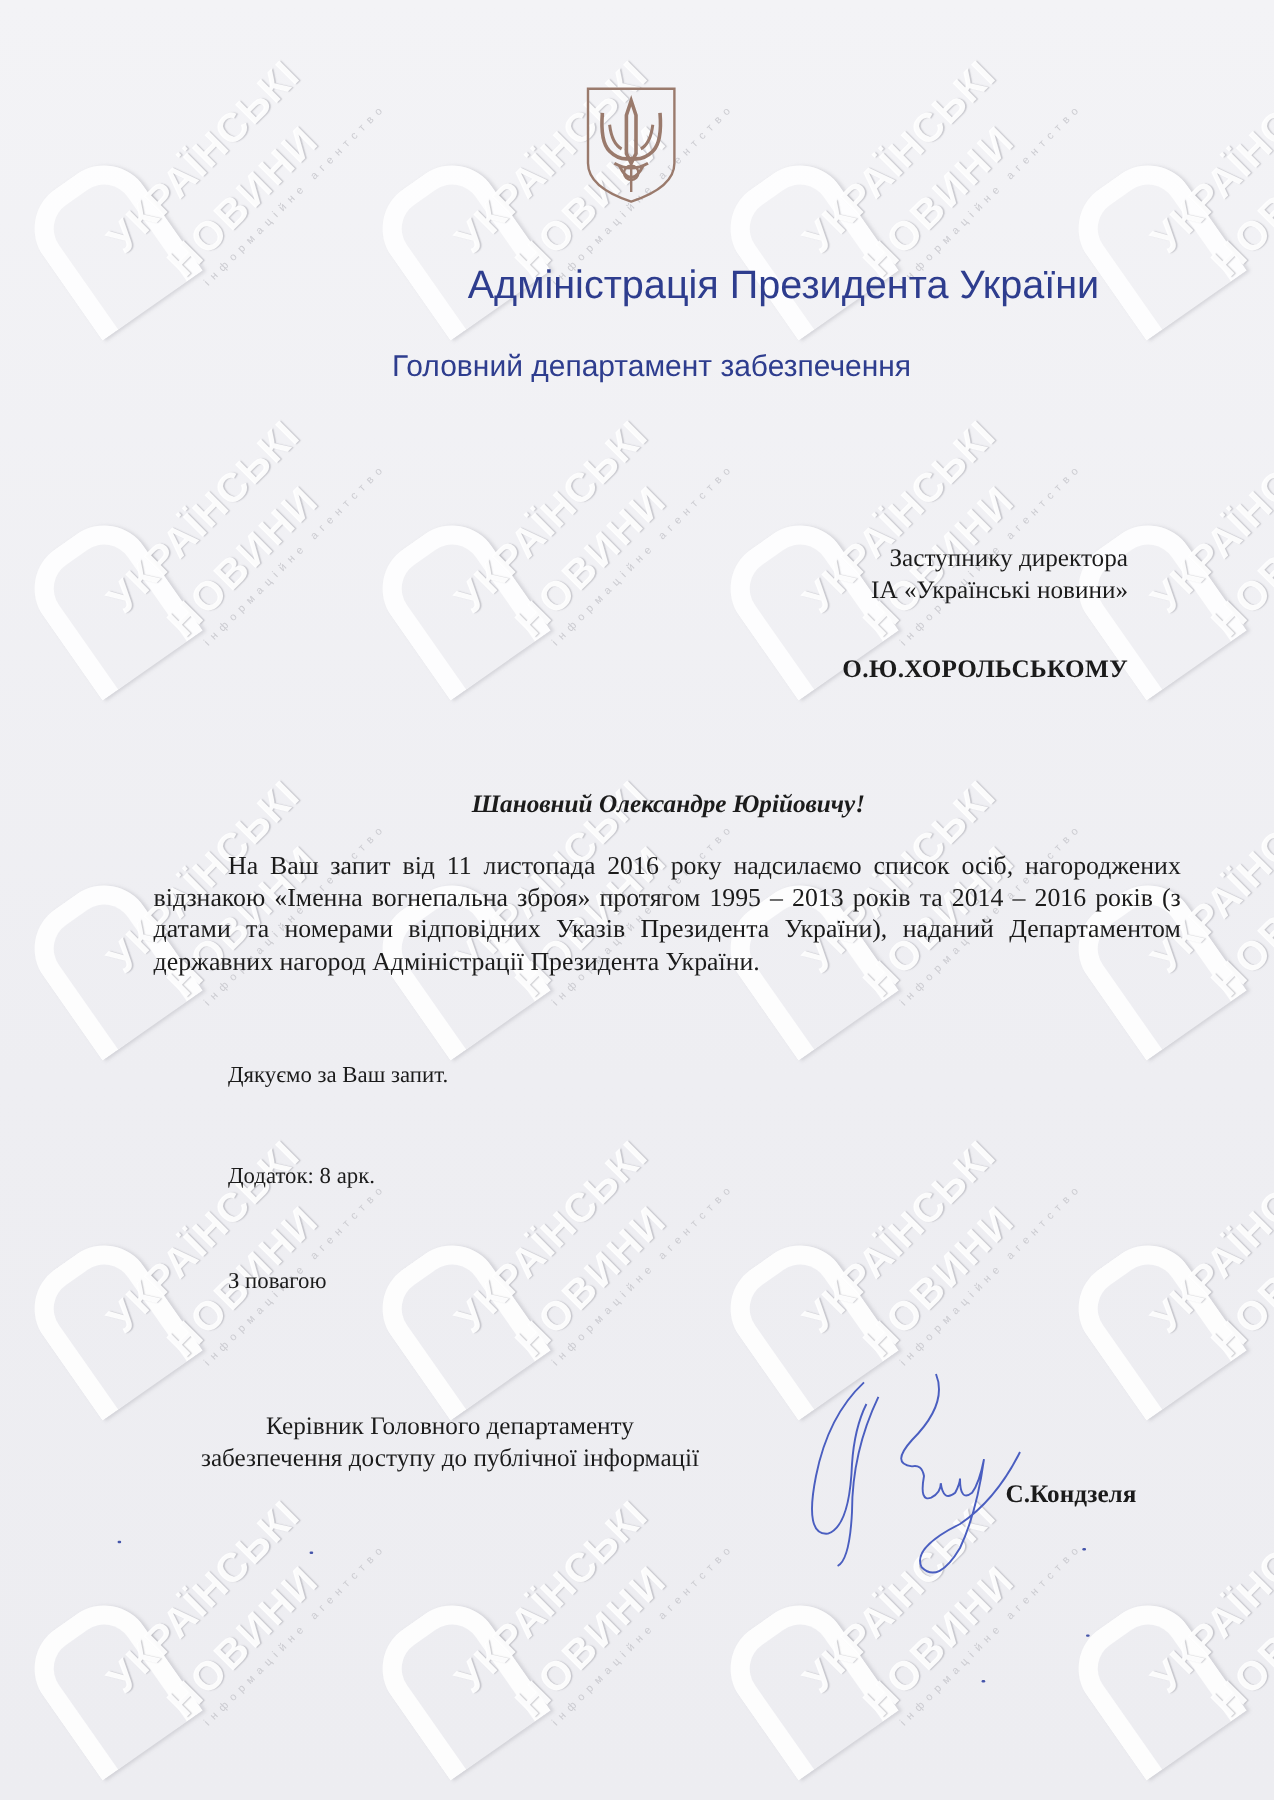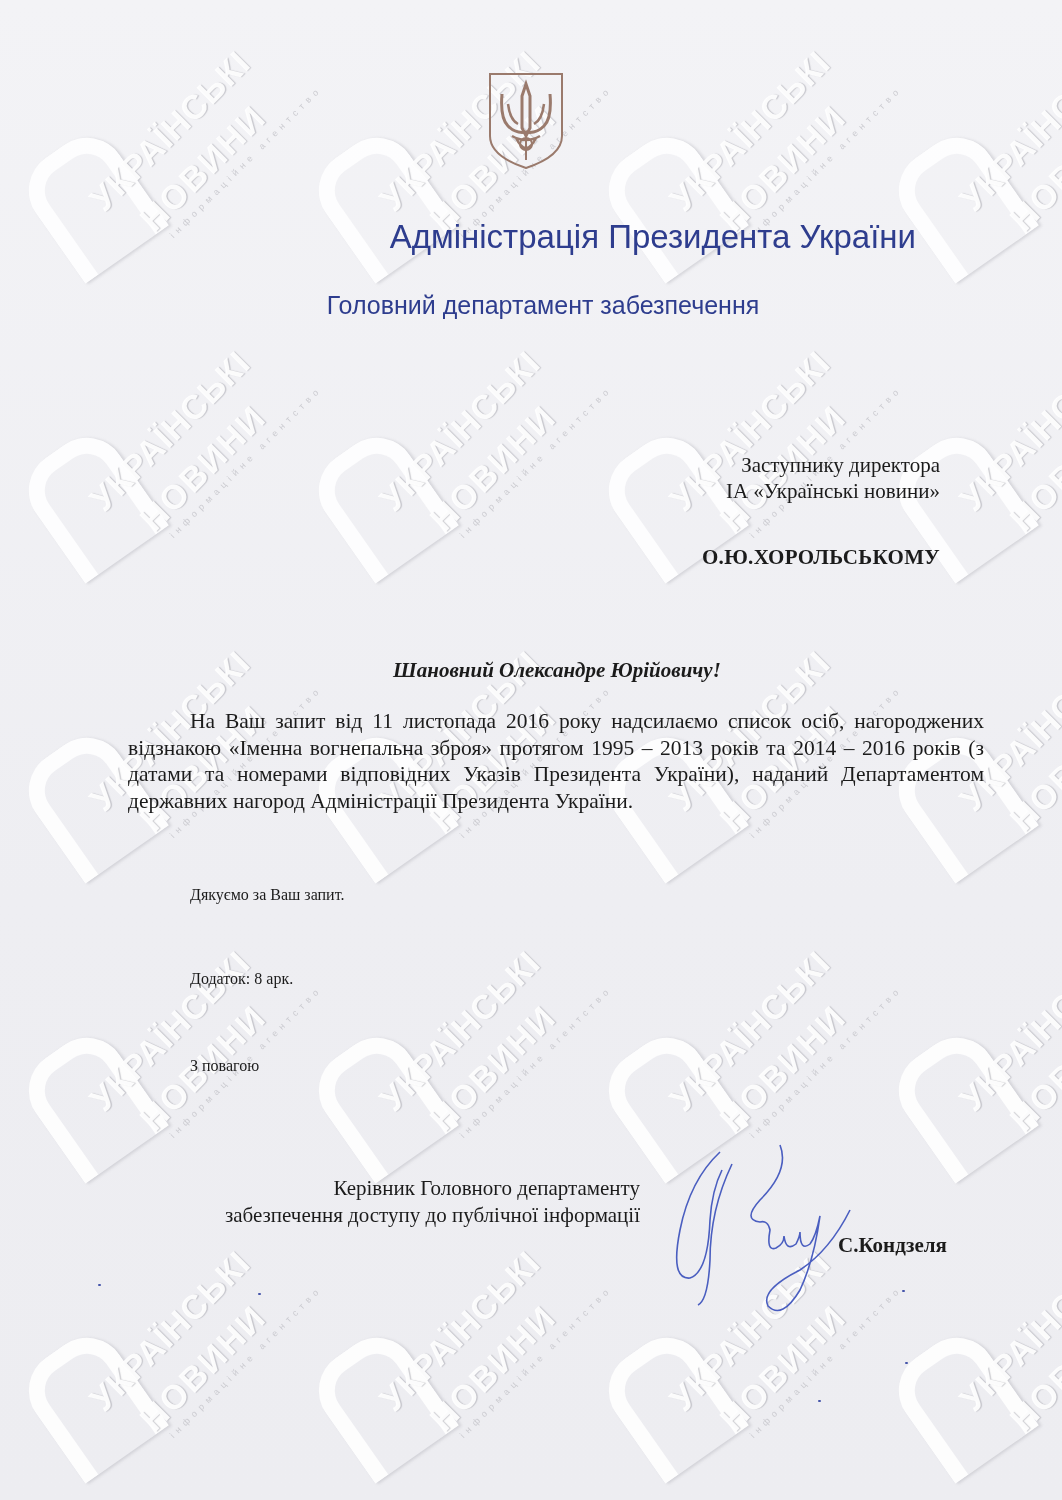--- a/index.html
+++ b/index.html
@@ -56,23 +56,23 @@
   .hand-blue { color: #5563c8; font-size: 26px; font-style: normal; letter-spacing: 0; }
   .label-no { position: absolute; font-family: "Liberation Sans", "DejaVu Sans", sans-serif; color: #2e3d8e; font-size: 17px; }
 
   .addressee { position: absolute; left: 600px; top: 452px; width: 340px; text-align: right; font-size: 21px; line-height: 26px; }
   .addressee .name { margin-top: 40px; font-weight: bold; font-size: 21px; letter-spacing: 0.3px; padding-left: 24px; }
 
   .salutation { position: absolute; left: 0; width: 1062px; top: 658px; text-align: center; font-style: italic; font-weight: bold; font-size: 21px; padding-left: 52px; box-sizing: border-box; }
 
   .body-text { position: absolute; left: 128px; top: 708px; width: 856px; font-size: 21.5px; line-height: 26.5px; text-align: justify; text-indent: 62px; }
 
-  .line { position: absolute; left: 190px; font-size: 16px; }
-
-  .signer { position: absolute; left: 110px; top: 1175px; width: 530px; text-align: right; font-size: 21px; line-height: 27px; }
+  .line { position: absolute; left: 190px; font-size: 19px; }
+
+  .signer { position: absolute; left: 110px; top: 1175px; width: 530px; text-align: center; font-size: 21px; line-height: 27px; }
   .signer-name { position: absolute; left: 838px; top: 1233px; font-weight: bold; font-size: 21px; }
   .signature { position: absolute; left: 650px; top: 1140px; width: 230px; height: 200px; }
 
   .speck { position: absolute; width: 3px; height: 2px; background: #4555aa; border-radius: 1px; }
 </style>
 </head>
 <body>
 
 <div class="page">
 

